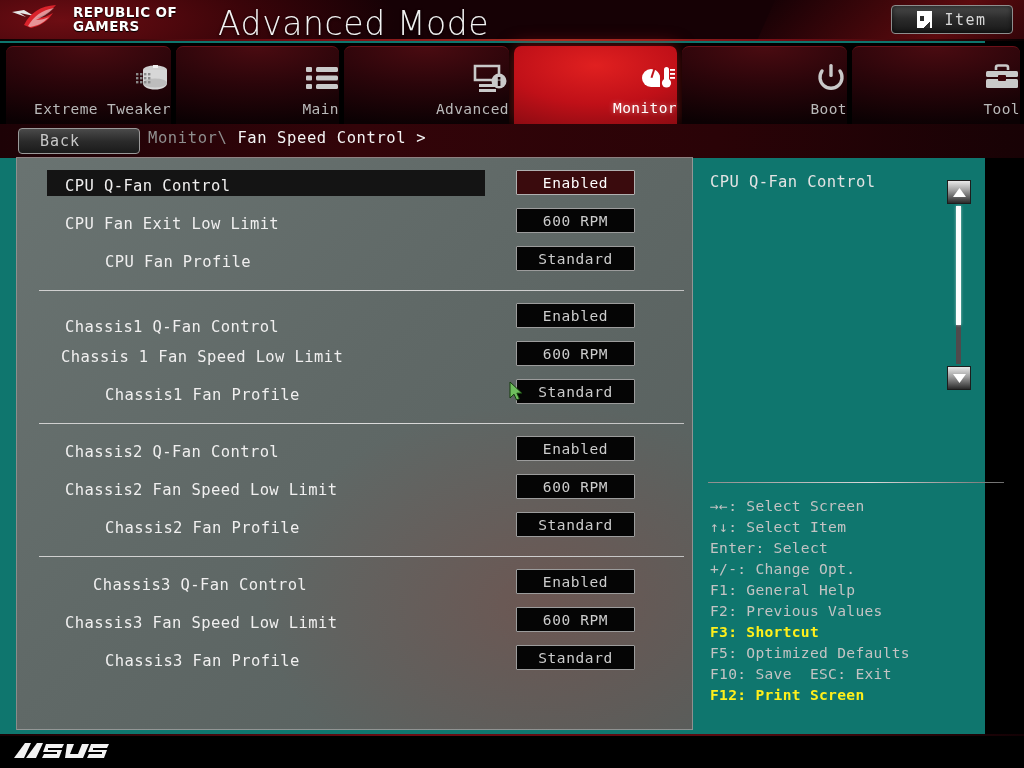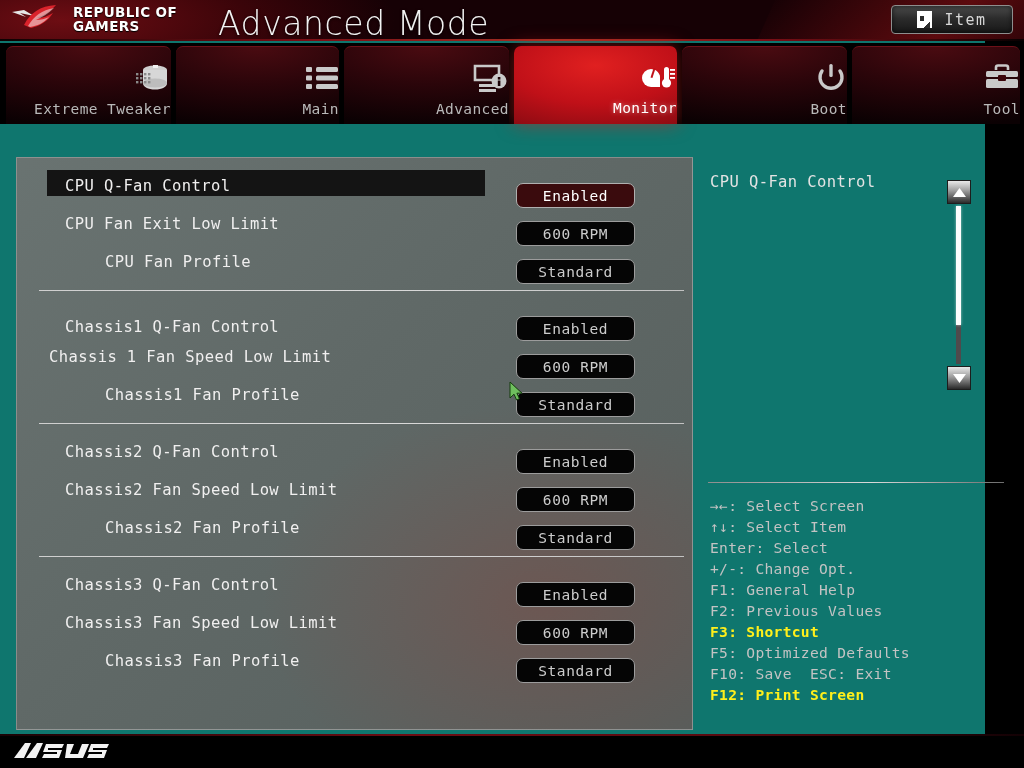--- a/index.html
+++ b/index.html
@@ -103,22 +103,22 @@
   .row .lbl {
     font-size:15.5px; color:#f0efef; letter-spacing:.4px;
     white-space:nowrap; z-index:2; position:relative;
   }
   .row .lbl.pad { padding-left:32px; }
   .row-hl {
     position:absolute; left:30px; top:3px; width:438px; height:26px;
     background:#141414; z-index:1;
   }
   .valbox {
-    position:absolute; right:57px; top:16px; width:119px; height:25px;
-    background:#050505; border:1px solid #9c9c9c; border-radius:7px;
+    position:absolute; right:57px; top:3px; width:119px; height:25px;
+    background:#050505; border:1px solid #9c9c9c; border-radius:1px;
     display:flex; align-items:center; justify-content:center;
     font-size:14.5px; color:#cccccc; letter-spacing:.6px; z-index:2;
   }
   .valbox.sel { background:#3a0b0d; color:#ffffff; border-color:#b0b0b0; }
   .sep { position:relative; height:1px; margin:9px 8px 9px 22px;
          background:linear-gradient(90deg,#cfcfcf 0%,#dcdcdc 50%,#c2c2c2 100%); }
 
   
   .scroll { position:absolute; right:14px; top:180px; width:24px; height:210px; z-index:5; }
   .sc-btn { width:24px; height:24px;
@@ -281,20 +281,31 @@
           <path d="M12 6 V3.5 A2 2 0 0 1 14 1.5 H22 A2 2 0 0 1 24 3.5 V6" fill="none" stroke="#c9c9c9" stroke-width="2.6"></path>
           <rect x="2" y="7" width="32" height="6" rx="1.5" fill="#c9c9c9"></rect>
           <rect x="2" y="15" width="32" height="9" rx="1.5" fill="#c9c9c9"></rect>
           <rect x="14" y="11" width="8" height="6" rx="1" fill="#3a0409"></rect>
         </svg>
       </div>
       <div class="tlabel">Tool</div>
     </div>
   </div>
 
+  <div class="navrow">
+    <div class="back-btn">
+      <svg class="back-arrow" width="19" height="16" viewBox="0 0 19 16">
+        <path d="M8 1 L0.5 7.5 L8 14 L8 10.5 C13 10.5 16 12 18 15 C17.5 8 13.5 4.7 8 4.5 Z" fill="#e4e4e4"></path>
+      </svg>
+      <div class="back-label">Back</div>
+    </div>
+    <div class="crumb">
+      <span class="dim">Monitor\ </span><span class="bright">Fan Speed Control &gt;</span>
+    </div>
+  </div>
 
   <div class="main-panel">
     <div class="rows" id="rows-host">
         <div class="row">
           <div class="row-hl"></div>
           <div class="lbl" style="margin-left: 48px;">CPU Q-Fan Control</div>
           <div class="valbox sel">Enabled</div>
         </div>
         <div class="row">
           <div class="lbl" style="margin-left: 48px;">CPU Fan Exit Low Limit</div>
@@ -303,21 +314,21 @@
         <div class="row">
           <div class="lbl pad" style="margin-left: 56px;">CPU Fan Profile</div>
           <div class="valbox">Standard</div>
         </div>
         <div class="sep"></div>
         <div class="row">
           <div class="lbl" style="margin-left: 48px; margin-top: 16px;">Chassis1 Q-Fan Control</div>
           <div class="valbox">Enabled</div>
         </div>
         <div class="row">
-          <div class="lbl" style="margin-left: 32px;">Chassis 1 Fan Speed Low Limit</div>
+          <div class="lbl" style="margin-left: 44px;">Chassis 1 Fan Speed Low Limit</div>
           <div class="valbox">600 RPM</div>
         </div>
         <div class="row">
           <div class="lbl pad" style="margin-left: 56px;">Chassis1 Fan Profile</div>
           <div class="valbox">Standard</div>
         </div>
         <div class="sep"></div>
         <div class="row">
           <div class="lbl" style="margin-left: 48px;">Chassis2 Q-Fan Control</div>
           <div class="valbox">Enabled</div>
@@ -325,21 +336,21 @@
         <div class="row">
           <div class="lbl" style="margin-left: 48px;">Chassis2 Fan Speed Low Limit</div>
           <div class="valbox">600 RPM</div>
         </div>
         <div class="row">
           <div class="lbl pad" style="margin-left: 56px;">Chassis2 Fan Profile</div>
           <div class="valbox">Standard</div>
         </div>
         <div class="sep"></div>
         <div class="row">
-          <div class="lbl" style="margin-left: 48px;">Chassis3 Q-Fan Control</div>
+          <div class="lbl" style="margin-left: 76px;">Chassis3 Q-Fan Control</div>
           <div class="valbox">Enabled</div>
         </div>
         <div class="row">
           <div class="lbl" style="margin-left: 48px;">Chassis3 Fan Speed Low Limit</div>
           <div class="valbox">600 RPM</div>
         </div>
         <div class="row">
           <div class="lbl pad" style="margin-left: 56px;">Chassis3 Fan Profile</div>
           <div class="valbox">Standard</div>
         </div>

